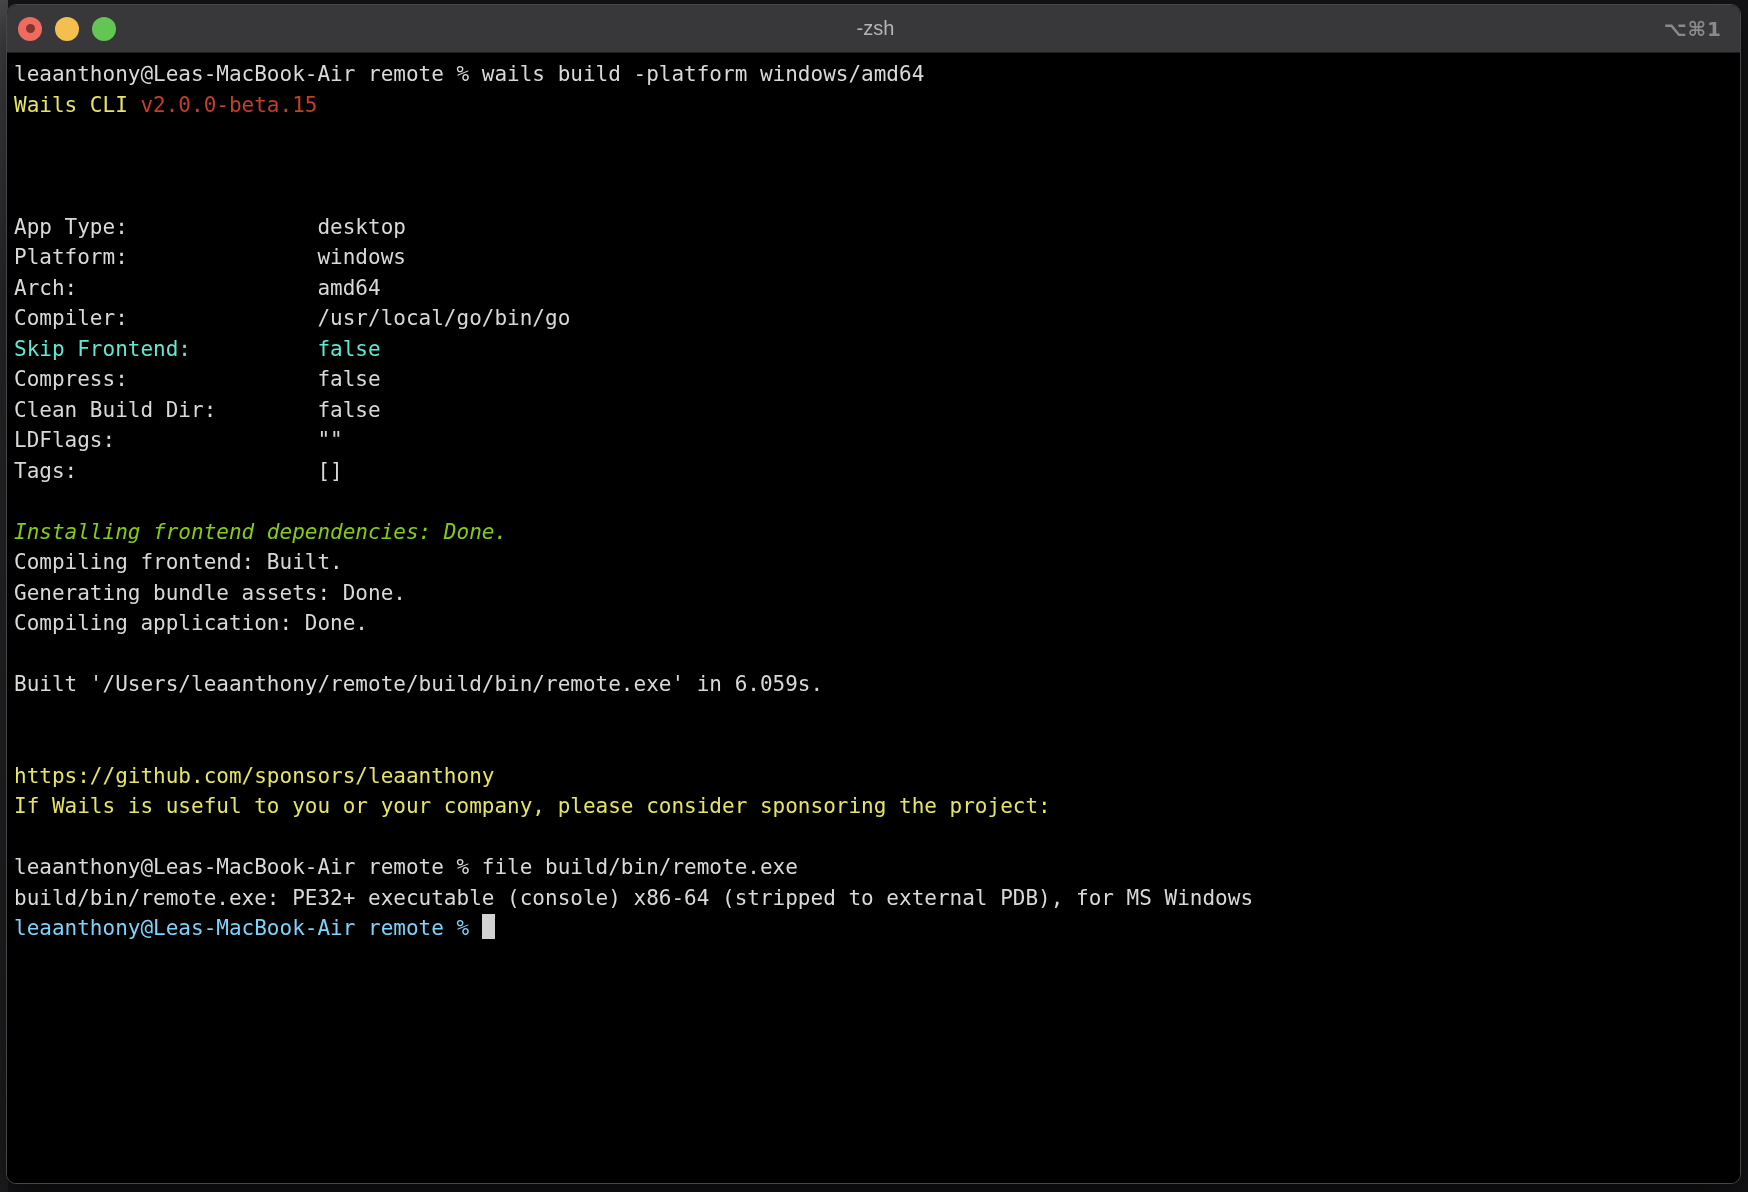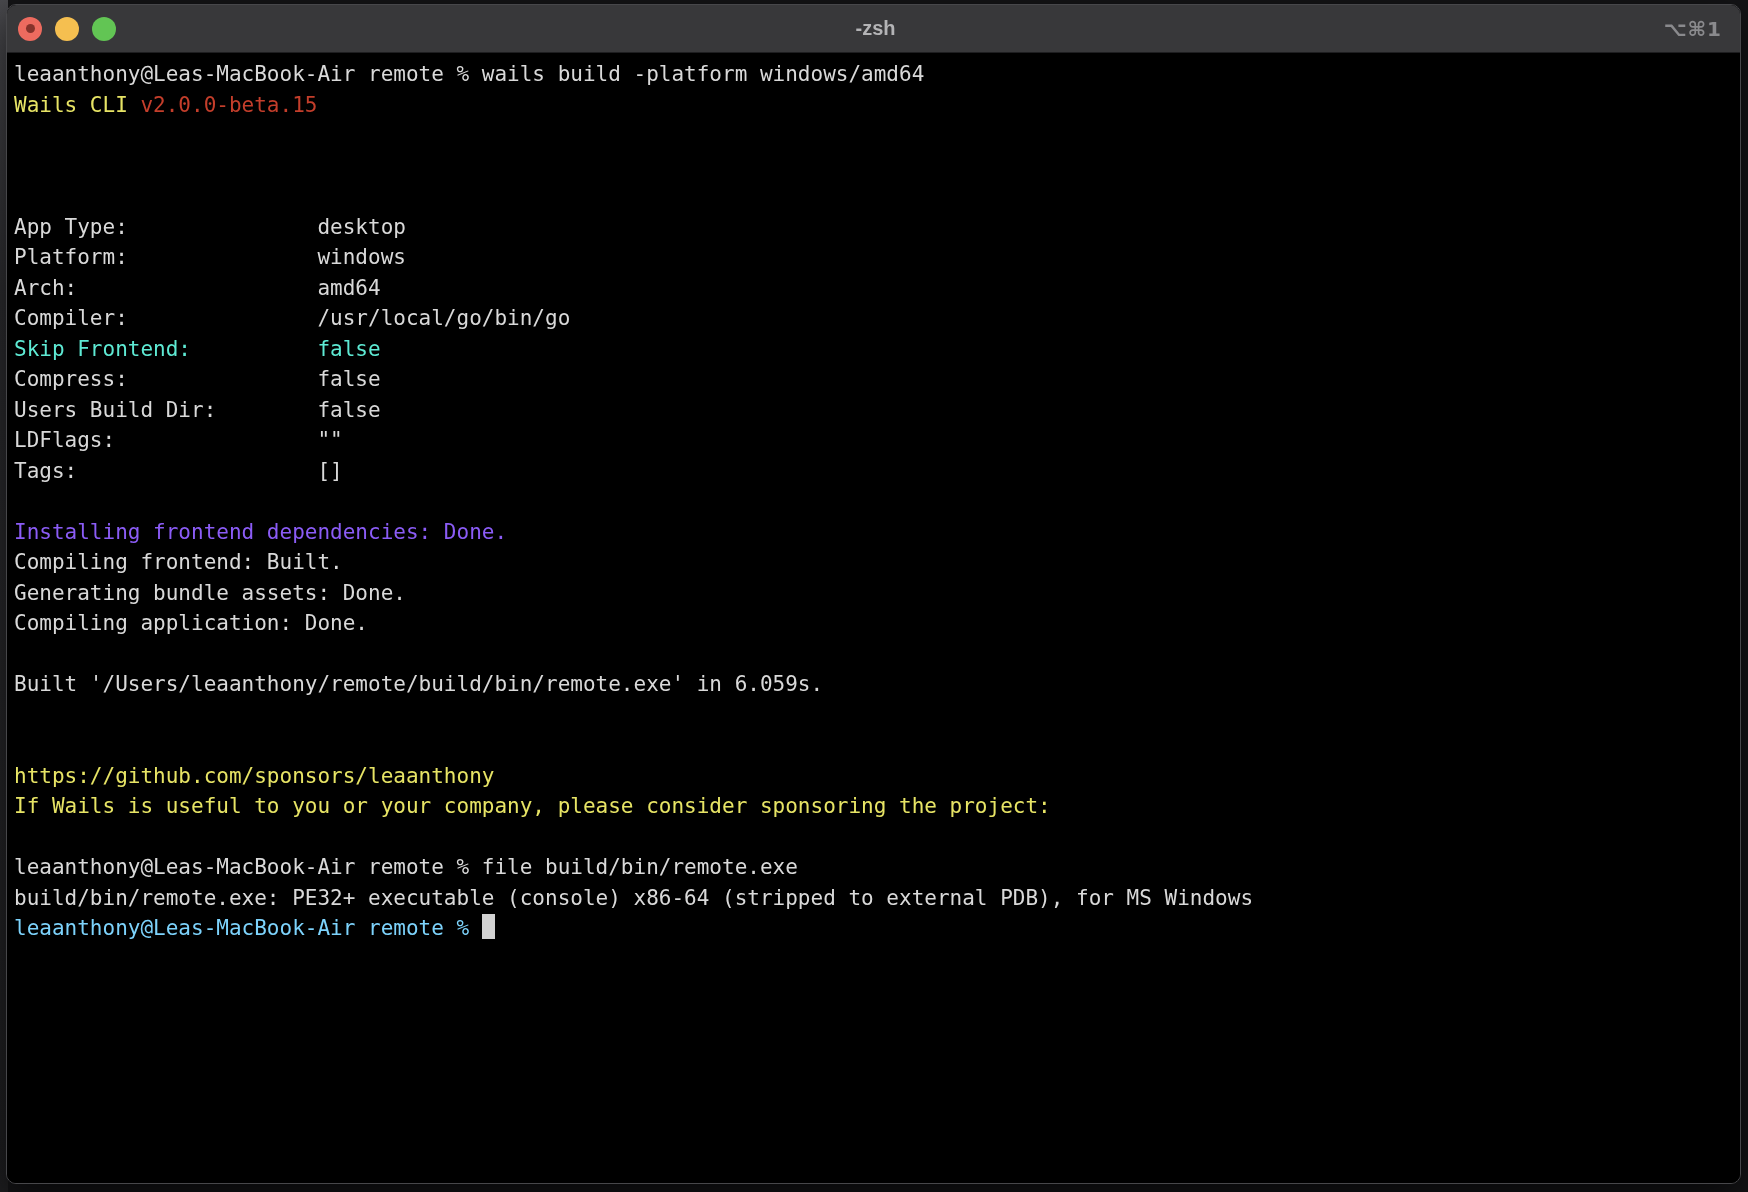--- a/index.html
+++ b/index.html
@@ -47,21 +47,21 @@
   .tl-btn{width:24px;height:24px;border-radius:50%;border:none;position:relative;display:inline-block;cursor:default;}
   .tl-close{background:var(--close_btn);}
   .tl-close .dot{
     position:absolute;left:50%;top:50%;width:9px;height:9px;margin:-4.5px 0 0 -4.5px;
     border-radius:50%;background:var(--close_dot);
   }
   .tl-min{background:var(--minimize_btn);}
   .tl-zoom{background:var(--zoom_btn);}
   .win-title{
     position:absolute;left:4px;right:0;text-align:center;
-    font-size:20px;font-weight:700;color:var(--title_fg);
+    font-size:20px;font-weight:400;color:var(--title_fg);
     pointer-events:none;
   }
   .win-shortcut{
     position:absolute;right:18px;top:50%;transform:translateY(-50%);
     font-size:20px;font-weight:600;color:var(--shortcut_fg);
     font-family:"DejaVu Sans","Liberation Sans",sans-serif;
     letter-spacing:1px;
   }
 
   .terminal-body{
@@ -104,25 +104,25 @@
       <div class="term-line"><span style="color: rgb(231, 228, 101);">Wails CLI </span><span style="color: rgb(196, 62, 43);">v2.0.0-beta.15</span></div>
       <div class="term-line"></div>
       <div class="term-line"></div>
       <div class="term-line"></div>
       <div class="term-line"><span style="color: rgb(217, 217, 217);">App Type:               desktop</span></div>
       <div class="term-line"><span style="color: rgb(217, 217, 217);">Platform:               windows</span></div>
       <div class="term-line"><span style="color: rgb(217, 217, 217);">Arch:                   amd64</span></div>
       <div class="term-line"><span style="color: rgb(217, 217, 217);">Compiler:               /usr/local/go/bin/go</span></div>
       <div class="term-line"><span style="color: #5eead4;">Skip Frontend:          false</span></div>
       <div class="term-line"><span style="color: rgb(217, 217, 217);">Compress:               false</span></div>
-      <div class="term-line"><span style="color: rgb(217, 217, 217);">Users Build Dir:        false</span></div>
+      <div class="term-line"><span style="color: rgb(217, 217, 217);">Clean Build Dir:        false</span></div>
       <div class="term-line"><span style="color: rgb(217, 217, 217);">LDFlags:                ""</span></div>
       <div class="term-line"><span style="color: rgb(217, 217, 217);">Tags:                   []</span></div>
       <div class="term-line"></div>
-      <div class="term-line"><span style="color: #8b5cf6;">Installing frontend dependencies: Done.</span></div>
+      <div class="term-line"><span style="color: #84cc16; font-style: italic;">Installing frontend dependencies: Done.</span></div>
       <div class="term-line"><span style="color: rgb(217, 217, 217);">Compiling frontend: Built.</span></div>
       <div class="term-line"><span style="color: rgb(217, 217, 217);">Generating bundle assets: Done.</span></div>
       <div class="term-line"><span style="color: rgb(217, 217, 217);">Compiling application: Done.</span></div>
       <div class="term-line"></div>
       <div class="term-line"><span style="color: rgb(217, 217, 217); text-align: right;">Built '/Users/leaanthony/remote/build/bin/remote.exe' in 6.059s.</span></div>
       <div class="term-line"></div>
       <div class="term-line"></div>
       <div class="term-line"><span style="color: rgb(231, 228, 101);">https://github.com/sponsors/leaanthony</span></div>
       <div class="term-line"><span style="color: rgb(231, 228, 101);">If Wails is useful to you or your company, please consider sponsoring the project:</span></div>
       <div class="term-line"></div>

